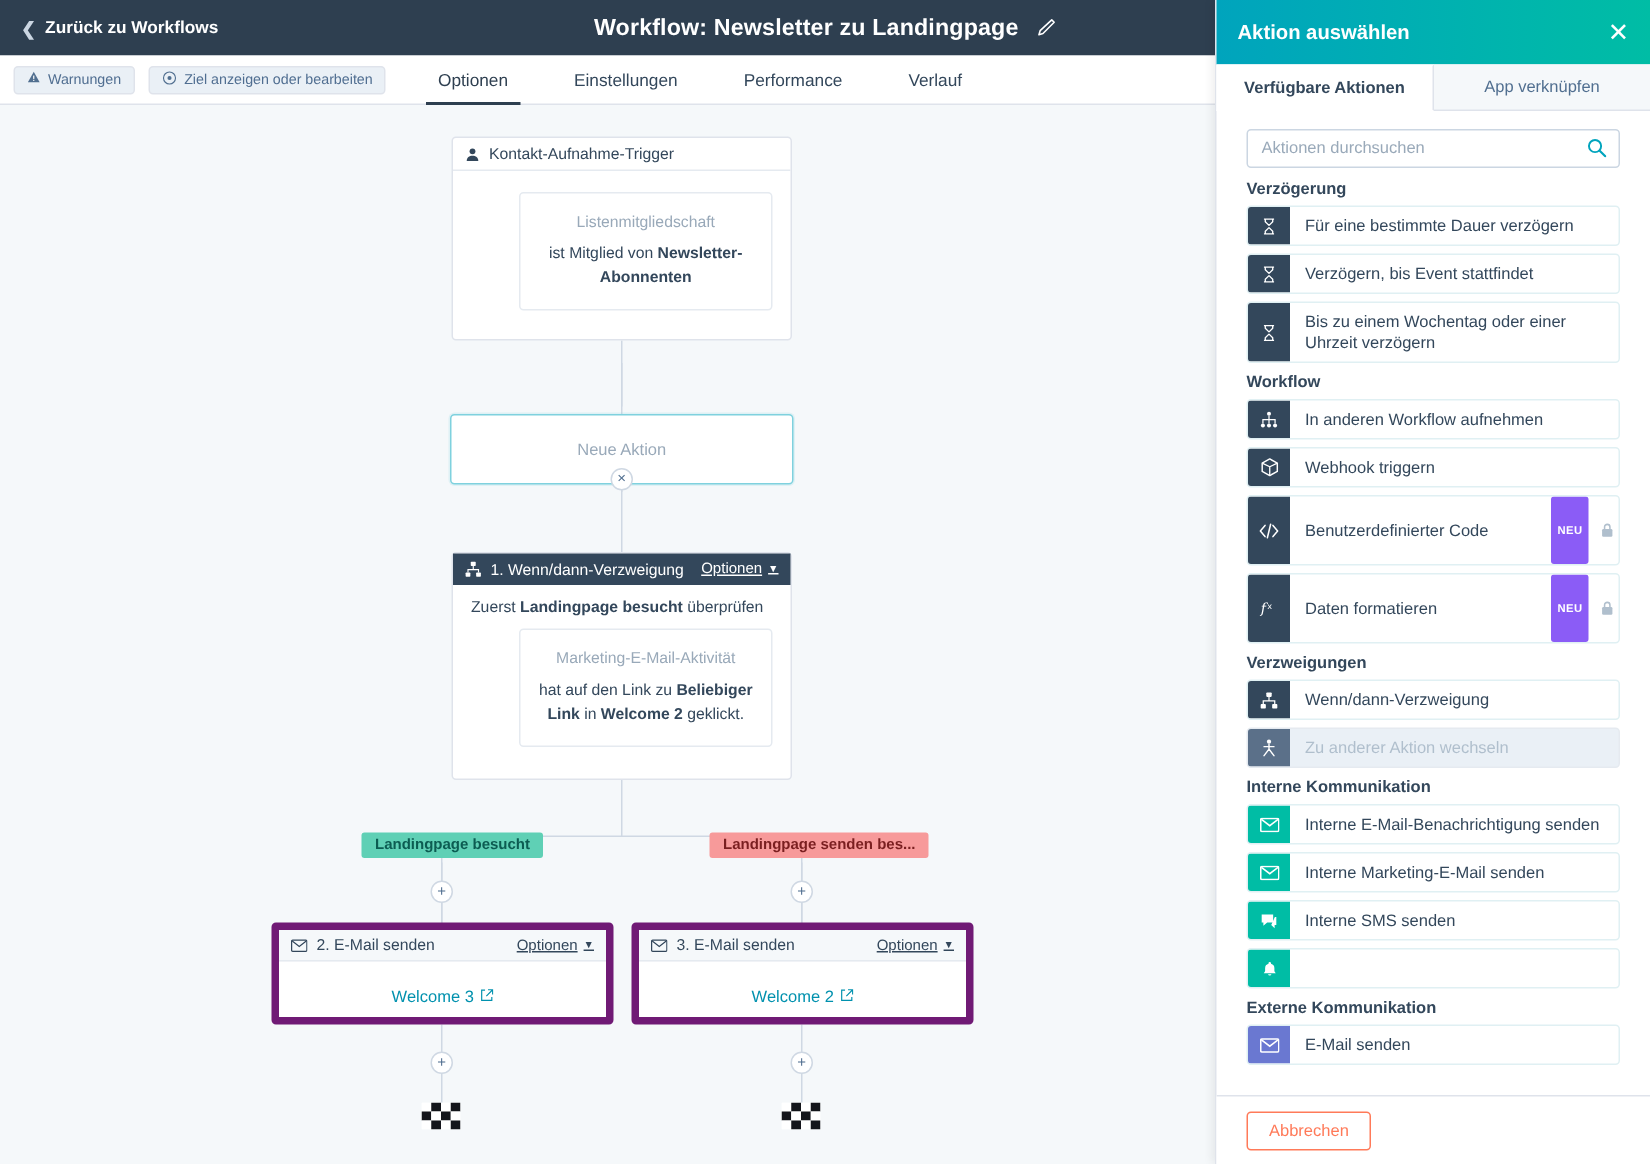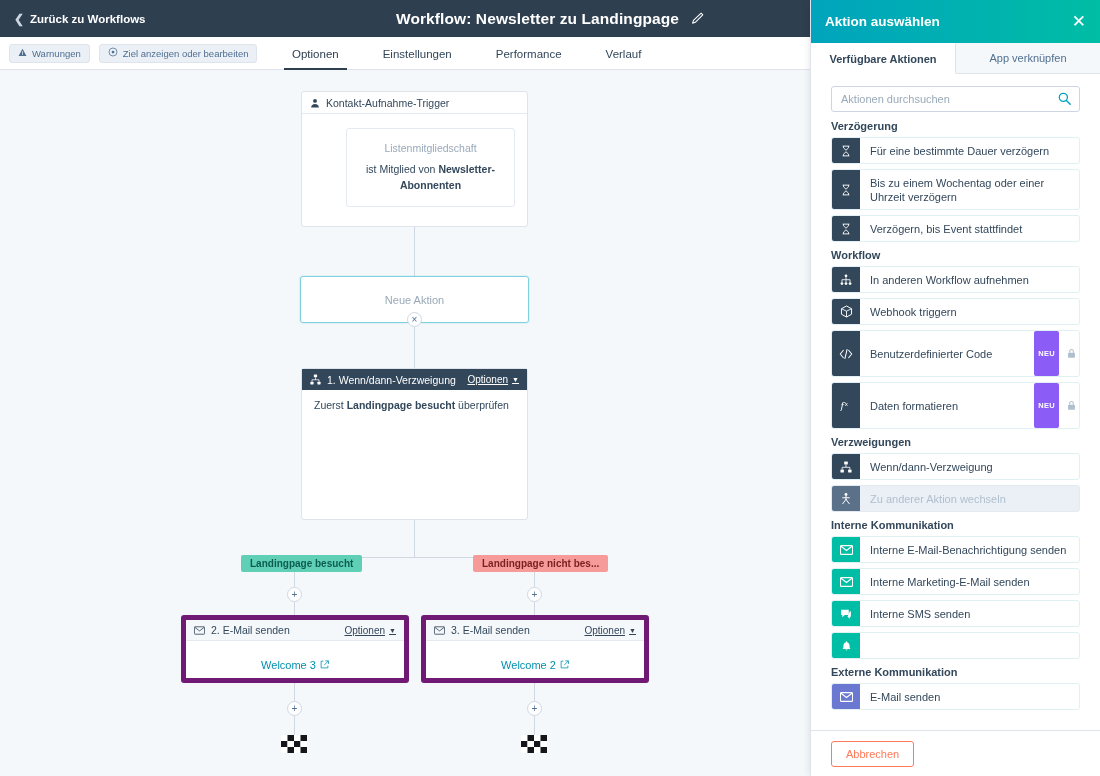--- a/index.html
+++ b/index.html
@@ -344,28 +344,32 @@
             </svg>
         </span>
         <span>1. Wenn/dann-Verzweigung</span>
         <span class="opt-link">
           <span>Optionen</span>
           <span class="caret">▼</span>
         </span>
       </div>
       <div class="node-body" style="padding:9px 12px 12px;">
         <div style="font-size:10.5px;color:#33475b;margin-bottom:8px;"><span>Zuerst </span><b>Landingpage besucht</b><span> überprüfen</span></div>
+        <div class="inner-box">
+          <div class="inner-title">Marketing-E-Mail-Aktivität</div>
+          <div class="inner-text"><span>hat auf den Link zu </span><b>Beliebiger Link</b><span> in</span> <b>Welcome 2</b><span> geklickt.</span></div>
+        </div>
       </div>
     </div>
 
     <div class="branch-label" style="left:241px; top:485px;">
       <span>Landingpage besucht</span>
     </div>
     <div class="branch-label neg" style="left:473px; top:485px;">
-      <span>Landingpage nicht bes...</span>
+      <span>Landingpage senden bes...</span>
     </div>
 
     <div class="circ-btn" style="left:287px; top:517px;">
         <span>+</span>
       </div>
     <div class="circ-btn" style="left:527px; top:517px;">
         <span>+</span>
       </div>
 
     <div class="email-node" style="left:181px; top:545px; width:228px; height:68px;">
@@ -492,35 +496,35 @@
 
       <div class="group-title first">Verzögerung</div>
       <div class="act-row">
         <div class="act-ico">
           <svg width="12" height="12" viewBox="0 0 16 16">
               <path d="M3.5 1.5h9M3.5 14.5h9M4.7 1.5v2.3L8 7l3.3-3.2V1.5M4.7 14.5v-2.3L8 9l3.3 3.2v2.3" fill="none" stroke="#fff" stroke-width="1.2" stroke-linejoin="round"></path>
             </svg>
         </div>
         <div class="act-label">Für eine bestimmte Dauer verzögern</div>
       </div>
-      <div class="act-row tall">
+      <div class="act-row">
         <div class="act-ico">
           <svg width="12" height="12" viewBox="0 0 16 16">
               <path d="M3.5 1.5h9M3.5 14.5h9M4.7 1.5v2.3L8 7l3.3-3.2V1.5M4.7 14.5v-2.3L8 9l3.3 3.2v2.3" fill="none" stroke="#fff" stroke-width="1.2" stroke-linejoin="round"></path>
             </svg>
         </div>
-        <div class="act-label">Bis zu einem Wochentag oder einer Uhrzeit verzögern</div>
-      </div>
-      <div class="act-row">
+        <div class="act-label">Verzögern, bis Event stattfindet</div>
+      </div>
+      <div class="act-row tall">
         <div class="act-ico">
           <svg width="12" height="12" viewBox="0 0 16 16">
               <path d="M3.5 1.5h9M3.5 14.5h9M4.7 1.5v2.3L8 7l3.3-3.2V1.5M4.7 14.5v-2.3L8 9l3.3 3.2v2.3" fill="none" stroke="#fff" stroke-width="1.2" stroke-linejoin="round"></path>
             </svg>
         </div>
-        <div class="act-label">Verzögern, bis Event stattfindet</div>
+        <div class="act-label">Bis zu einem Wochentag oder einer Uhrzeit verzögern</div>
       </div>
 
       <div class="group-title">Workflow</div>
       <div class="act-row">
         <div class="act-ico">
           <svg width="12" height="12" viewBox="0 0 16 16">
               <circle cx="8" cy="2.4" r="1.8" fill="#fff"></circle>
               <circle cx="2.6" cy="12.8" r="1.8" fill="#fff"></circle>
               <circle cx="13.4" cy="12.8" r="1.8" fill="#fff"></circle>
               <circle cx="8" cy="12.8" r="1.8" fill="#fff"></circle>

